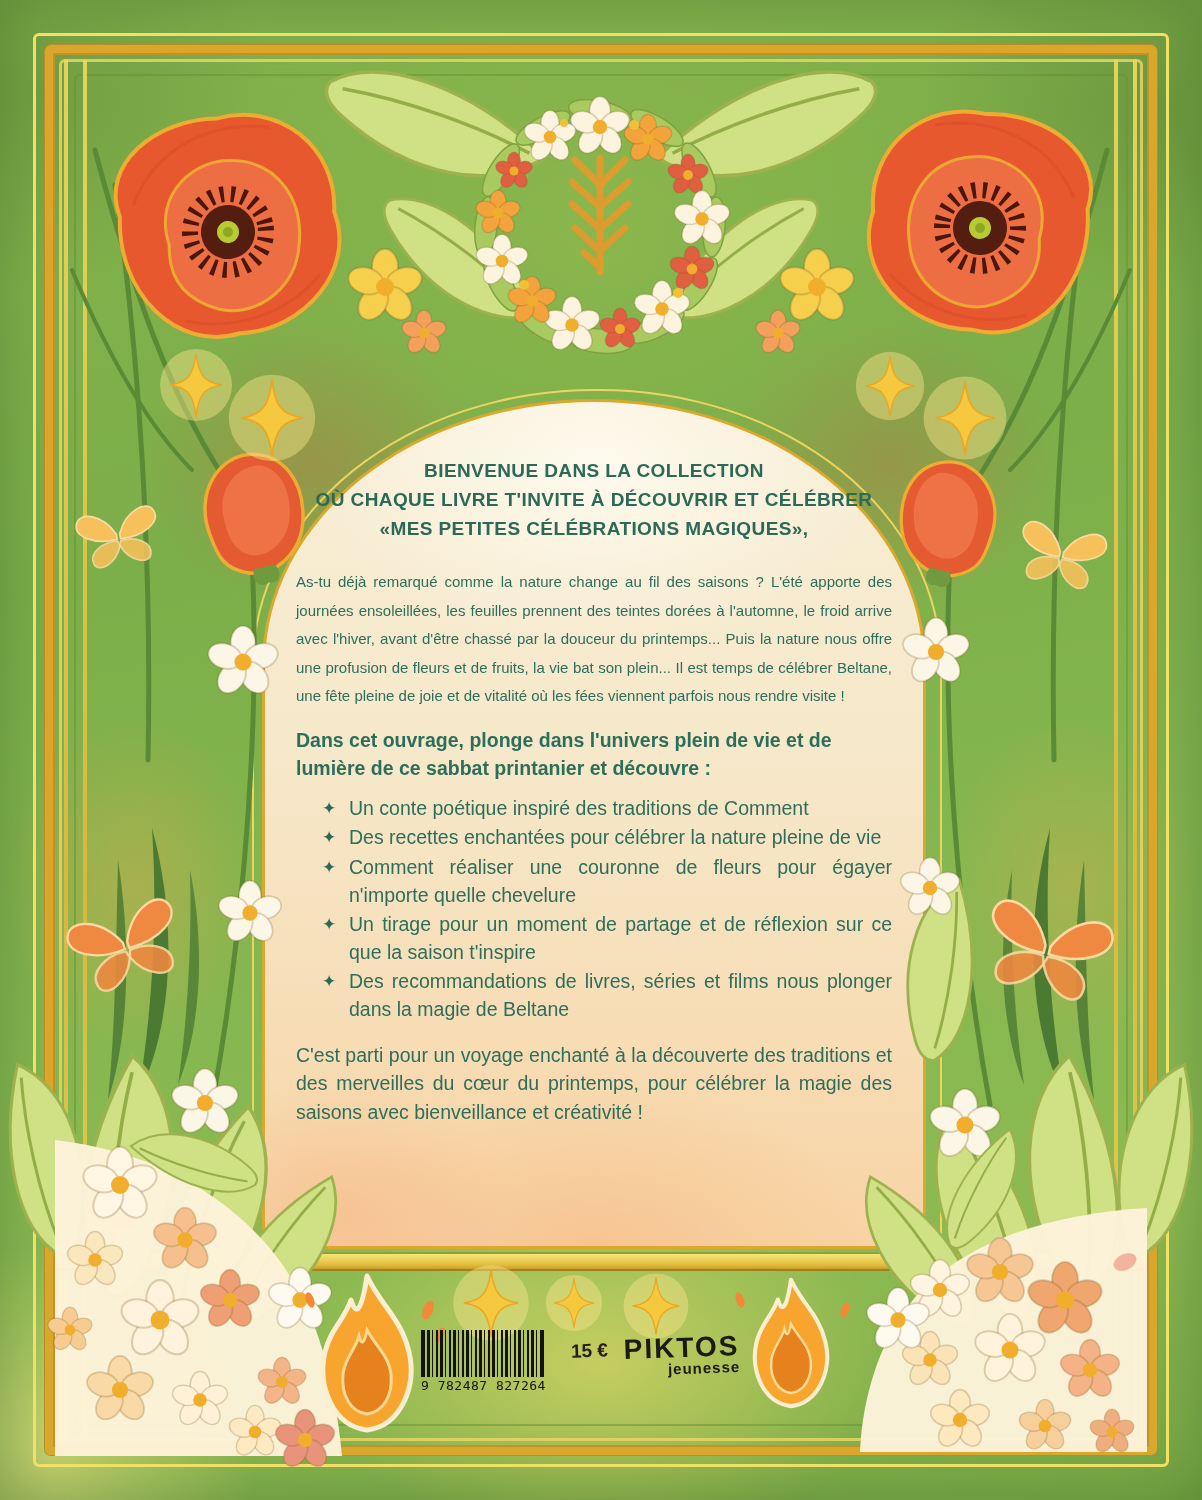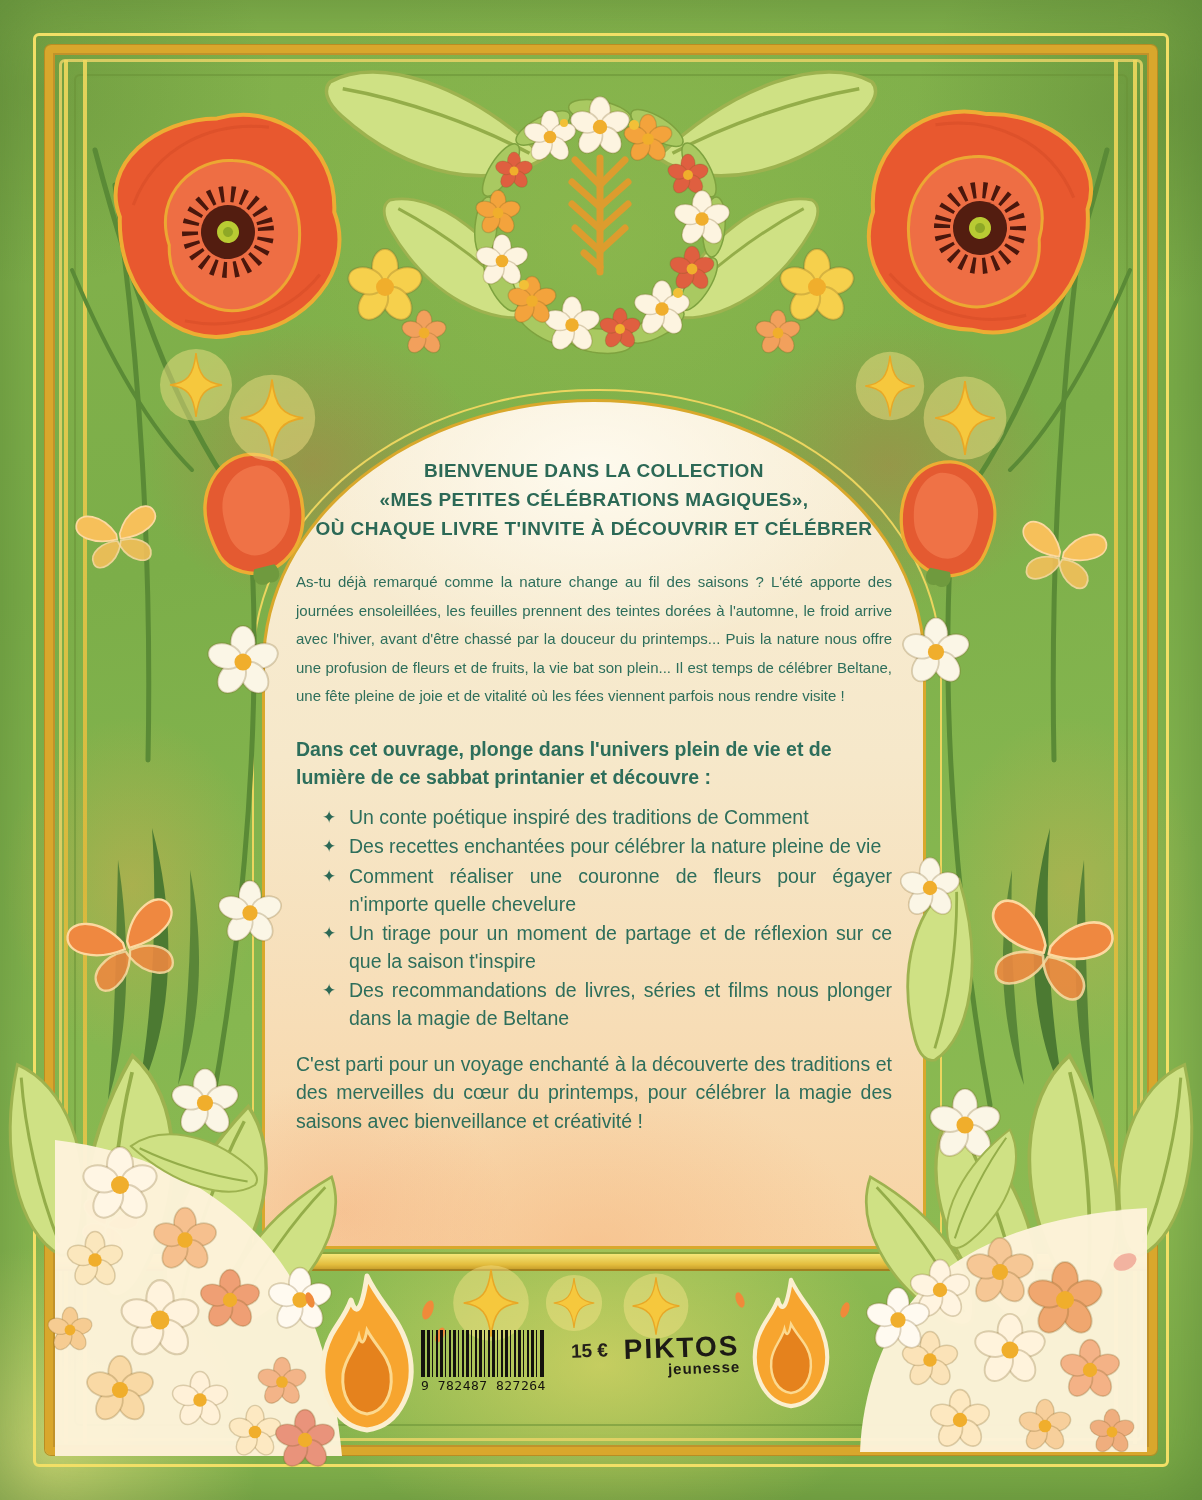--- a/index.html
+++ b/index.html
@@ -42,21 +42,21 @@
       radial-gradient(420px 260px at 50% 8%, rgba(255,252,242,.85), transparent 70%),
       radial-gradient(360px 220px at 50% 100%, rgba(246,185,130,.55), transparent 75%),
       radial-gradient(220px 180px at 12% 96%, rgba(244,170,120,.4), transparent 75%),
       linear-gradient(#f8eed6 0%,#f6e8ca 42%,#f7ddb6 74%,#f8d3a4 100%);
     box-sizing:border-box;
   }
   .panel-content{padding:48px 31px 0 31px;color:#2d6e5b;}
   .intro{margin:6px 2px 0;text-align:center;color:#2c6956;font-weight:700;
     font-size:19px;line-height:29px;text-transform:uppercase;letter-spacing:.4px;}
   .para{margin:25px 0 0;font-size:15px;line-height:28.5px;text-align:justify;font-weight:500;}
-  .lead{margin:24px 0 0;font-size:19.5px;line-height:28.5px;text-align:left;font-weight:700;}
+  .lead{margin:15px 0 0;font-size:19.5px;line-height:28.5px;text-align:left;font-weight:700;}
   ul.features{list-style:none;margin:11px 0 0;padding:0 0 0 24px;}
   ul.features li{display:flex;gap:11px;font-size:19.5px;line-height:28.5px;font-weight:500;}
   ul.features .star-marker{flex:0 0 18px;color:#2c6956;font-size:17px;padding-top:1px;text-align:center;}
   ul.features .li-text{flex:1;text-align:justify;}
   .closing{margin:17px 0 0;font-size:19.5px;line-height:28.5px;text-align:justify;font-weight:500;}
   
   .barcode{position:absolute;left:421px;top:1330px;width:123px;height:62px;z-index:6;}
   .barcode .bars{height:47px;
     background:repeating-linear-gradient(90deg,#14120d 0 2px,transparent 2px 4px,#14120d 4px 7px,transparent 7px 9px,#14120d 9px 10px,transparent 10px 13px);
     border-left:2px solid #14120d;border-right:2px solid #14120d;}
@@ -84,22 +84,22 @@
   <div class="pin l2"></div>
   <div class="pin r1"></div>
   <div class="pin r2"></div>
   <div class="separator"></div>
 
   <div class="arch-outline"></div>
   <div class="arch">
     <div class="panel-content">
       <div class="intro">
         <div>Bienvenue dans la collection</div>
+        <div>où chaque livre t'invite à découvrir et célébrer</div>
         <div>«Mes petites célébrations magiques»,</div>
-        <div>où chaque livre t'invite à découvrir et célébrer</div>
       </div>
       <p class="para">As-tu déjà remarqué comme la nature change au fil des saisons ? L'été apporte des journées ensoleillées, les feuilles prennent des teintes dorées à l'automne, le froid arrive avec l'hiver, avant d'être chassé par la douceur du printemps... Puis la nature nous offre une profusion de fleurs et de fruits, la vie bat son plein... Il est temps de célébrer Beltane, une fête pleine de joie et de vitalité où les fées viennent parfois nous rendre visite !</p>
       <p class="lead">Dans cet ouvrage, plonge dans l'univers plein de vie et de lumière de ce sabbat printanier et découvre :</p>
       <ul class="features">
         <li>
           <span class="star-marker">✦</span>
           <span class="li-text">Un conte poétique inspiré des traditions de Comment</span>
           </li>
         <li>
           <span class="star-marker">✦</span>

